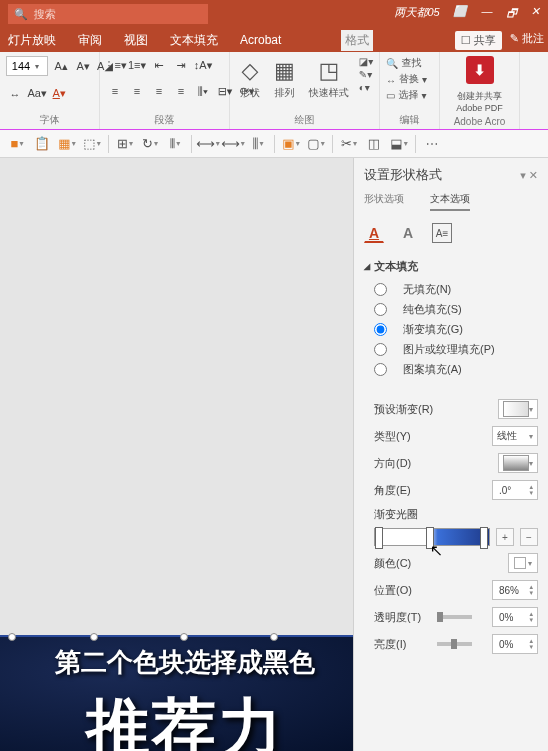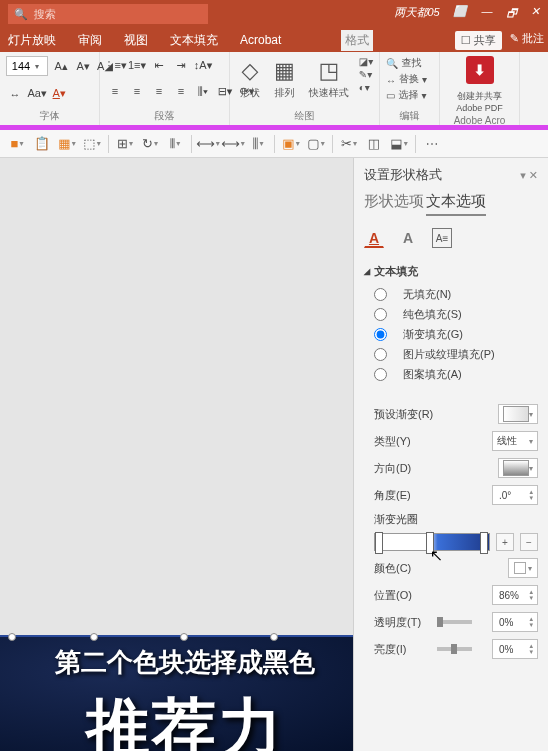--- a/index.html
+++ b/index.html
@@ -11,21 +11,21 @@
 .search-box span.text { color: #f5d5cd; font-size: 11px; }
 .titlebar-right { margin-left: auto; display: flex; align-items: flex-start; gap: 14px; color: #fff; font-size: 11px; font-style: italic; }
 
 .ribbon-tabs { height: 24px; background: #b7472a; display: flex; align-items: center; padding: 0 4px; gap: 14px; color: #fff; font-size: 12px; }
 .ribbon-tab { padding: 2px 4px; cursor: pointer; }
 .ribbon-tab.active { background: #f0f0f0; color: #888; margin-left: 42px; }
 .ribbon-tabs-right { margin-left: auto; display: flex; gap: 8px; align-items: flex-start; }
 .share-btn { background: #f9f5f4; color: #555; padding: 2px 6px; font-size: 11px; border-radius: 2px; }
 .annotate-btn { color: #fff; font-size: 11px; display: flex; align-items: center; gap: 3px; }
 
-.ribbon-body { height: 78px; background: #f3f3f3; border-bottom: 5px solid #d946ef; display: flex; }
+.ribbon-body { height: 78px; background: #f3f3f3; border-bottom: 1px solid #d946ef; display: flex; }
 .rgroup { border-right: 1px solid #e0e0e0; display: flex; flex-direction: column; padding: 4px 6px 2px 6px; }
 .rgroup-content { flex: 1; display: flex; gap: 6px; align-items: flex-start; }
 .rgroup-label { text-align: center; font-size: 10px; color: #777; margin-top: 2px; }
 .fontsize-box { display: inline-flex; border: 1px solid #c0c0c0; height: 20px; align-items: center; background: #fff; }
 .fontsize-box input { width: 28px; border: none; font-size: 11px; text-align: center; outline: none; }
 .fontsize-box .arrows { width: 12px; font-size: 8px; color: #666; }
 .rbtn { width: 18px; height: 18px; font-size: 11px; color: #444; display: inline-flex; align-items: center; justify-content: center; cursor: pointer; }
 .font-row { display: flex; gap: 4px; align-items: center; margin-bottom: 4px; }
 .big-btn { display: flex; flex-direction: column; align-items: center; gap: 2px; cursor: pointer; padding: 2px 4px; }
 .big-btn .ico { font-size: 22px; color: #555; }
@@ -39,21 +39,21 @@
 .tb2-sep { width: 1px; height: 18px; background: #d0d0d0; margin: 0 2px; }
 .tb2-drop::after { content: '▾'; font-size: 8px; color: #888; margin-left: 1px; }
 
 .workspace { position: absolute; top: 158px; bottom: 0; left: 0; right: 0; display: flex; }
 .canvas { flex: 1; background: #e5e5e5; position: relative; overflow: hidden; }
 .pane { width: 195px; background: #f3f3f3; border-left: 1px solid #d0d0d0; display: flex; flex-direction: column; font-size: 11px; color: #444; }
 
 .pane-header { padding: 8px 10px 4px 10px; display: flex; align-items: center; }
 .pane-title { font-size: 13px; color: #444; }
 .pane-close { margin-left: auto; font-size: 11px; color: #888; cursor: pointer; }
-.pane-tabs { display: flex; gap: 2px; padding: 4px 10px 6px 10px; font-size: 15px; }
+.pane-tabs { display: flex; gap: 26px; padding: 4px 10px 6px 10px; font-size: 10px; }
 .pane-tab { color: #777; cursor: pointer; padding-bottom: 3px; }
 .pane-tab.active { color: #444; border-bottom: 2px solid #888; }
 
 .icon-row { display: flex; gap: 14px; padding: 6px 10px 10px 10px; }
 .icon-row .ico { width: 20px; height: 20px; display: flex; align-items: center; justify-content: center; border: 1px solid transparent; cursor: pointer; }
 .icon-row .ico.active { border-bottom: 2px solid #c43e1c; }
 .icon-A { font-weight: bold; font-size: 14px; }
 .icon-A.fill { color: #c43e1c; }
 .icon-A.outline { color: #777; }
 .icon-Abox { border: 1px solid #777 !important; font-size: 10px; color: #555; }

